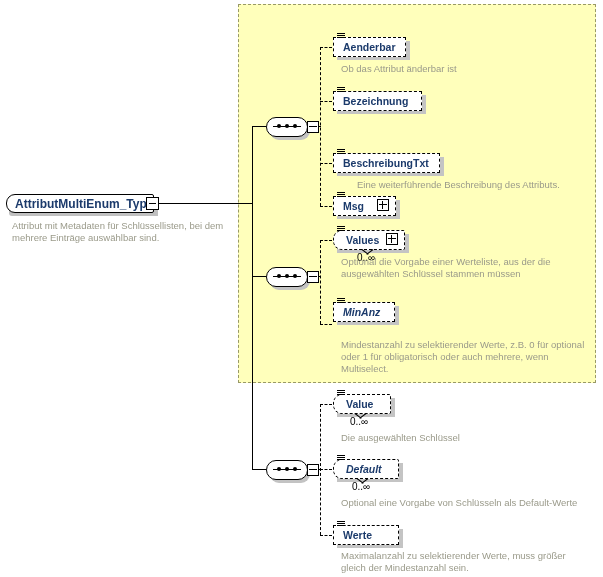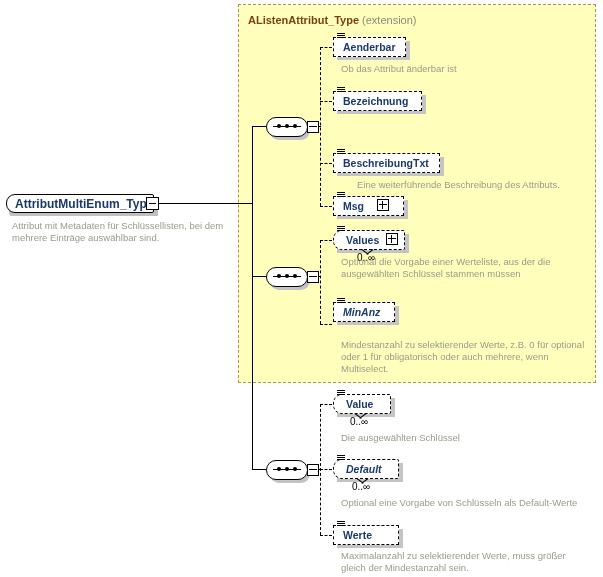--- a/index.html
+++ b/index.html
@@ -311,21 +311,20 @@
     line-height: 12px;
     color: #9a9a8a;
   }
 </style>
 </head>
 <body>
 
 <div id="canvas">
 
   <div class="ext-panel"></div>
-  <div class="ext-title"><span>AListenAttribut_Type</span> <span class="ext-kind">(extension)</span></div>
 
   <div class="root-node">
     <div class="shadow"></div>
     <div class="body"></div>
     <div class="label">AttributMultiEnum_Type</div>
   </div>
   <div class="toggle-box root-toggle"></div>
   <div class="root-desc">Attribut mit Metadaten für Schlüssellisten, bei dem mehrere Einträge auswählbar sind.</div>
 
   <div class="line-h" style="left:159px; top:203px; width:94px;"></div>
@@ -380,21 +379,21 @@
     <div class="e-body"></div>
     <div class="attr-mark">
         <i></i>
         <i></i>
         <i></i>
       </div>
     <div class="e-label">BeschreibungTxt</div>
   </div>
   <div class="desc" style="left:341px; top:179px; width:250px;padding-left:16px;">Eine weiterführende Beschreibung des Attributs.</div>
 
-  <div class="elem" style="left:333px; top:196px; width:71px;">
+  <div class="elem" style="left:333px; top:196px; width:63px;">
     <div class="e-shadow"></div>
     <div class="e-body"></div>
     <div class="attr-mark">
         <i></i>
         <i></i>
         <i></i>
       </div>
     <div class="e-label">Msg</div>
     <div class="e-toggle" style="left:44px;"></div>
   </div>

